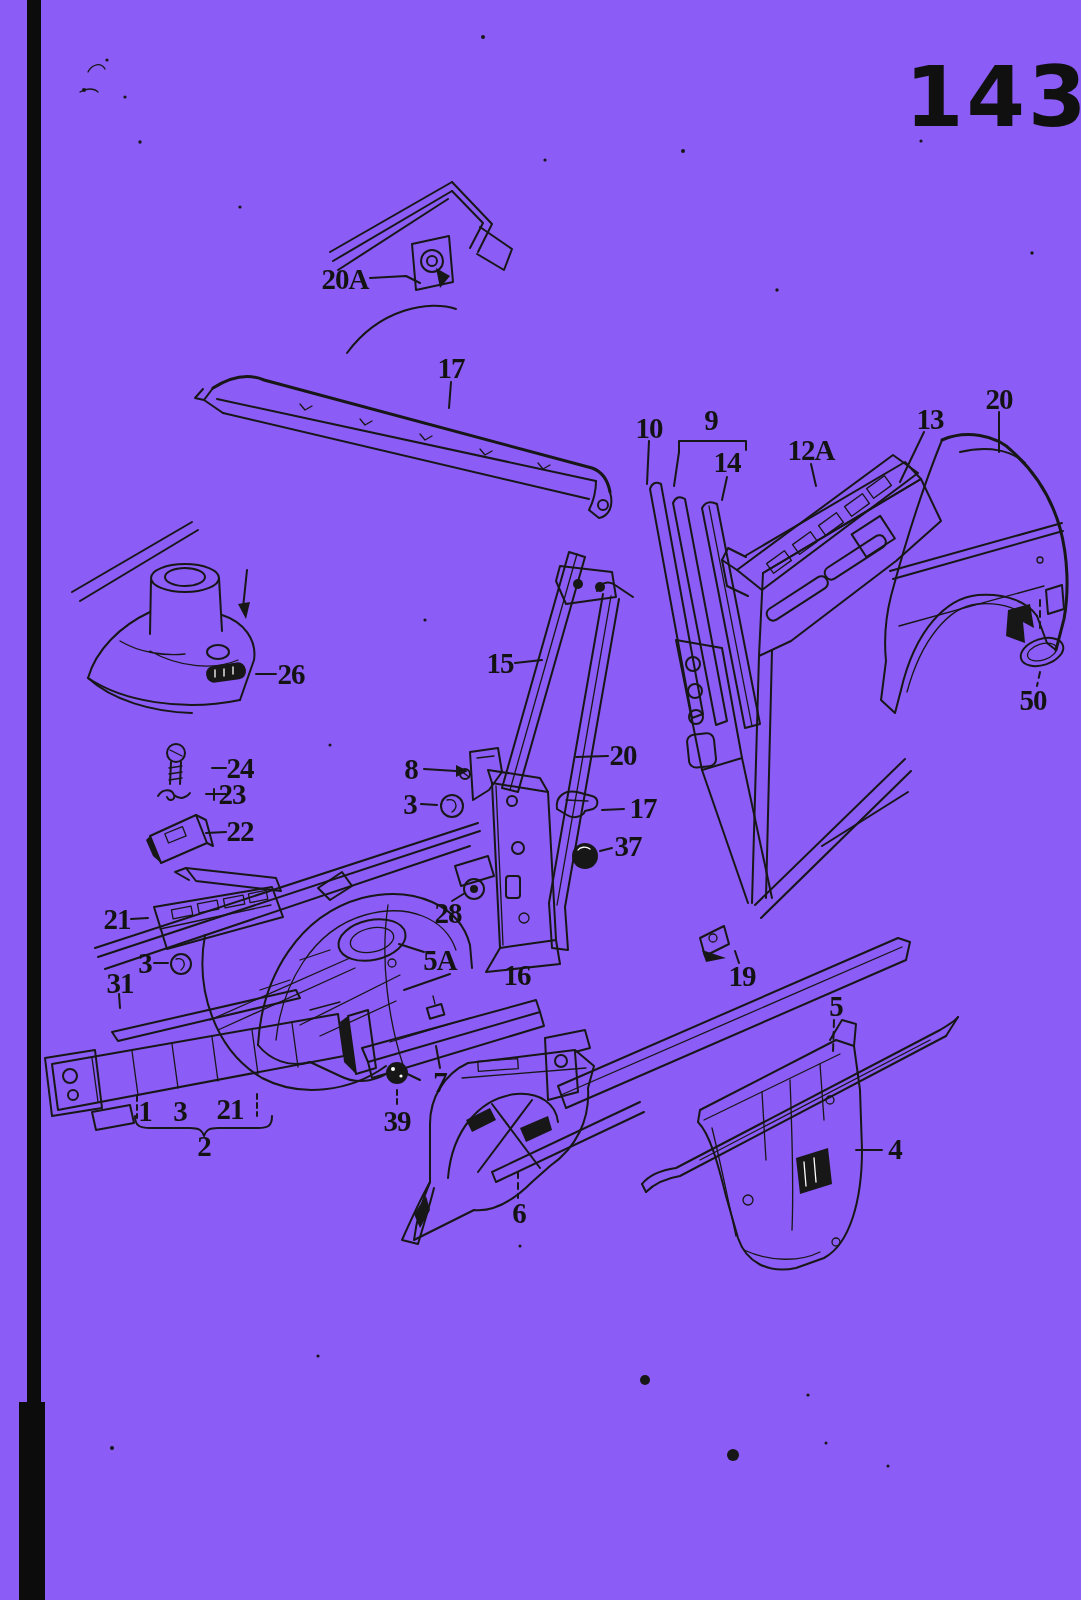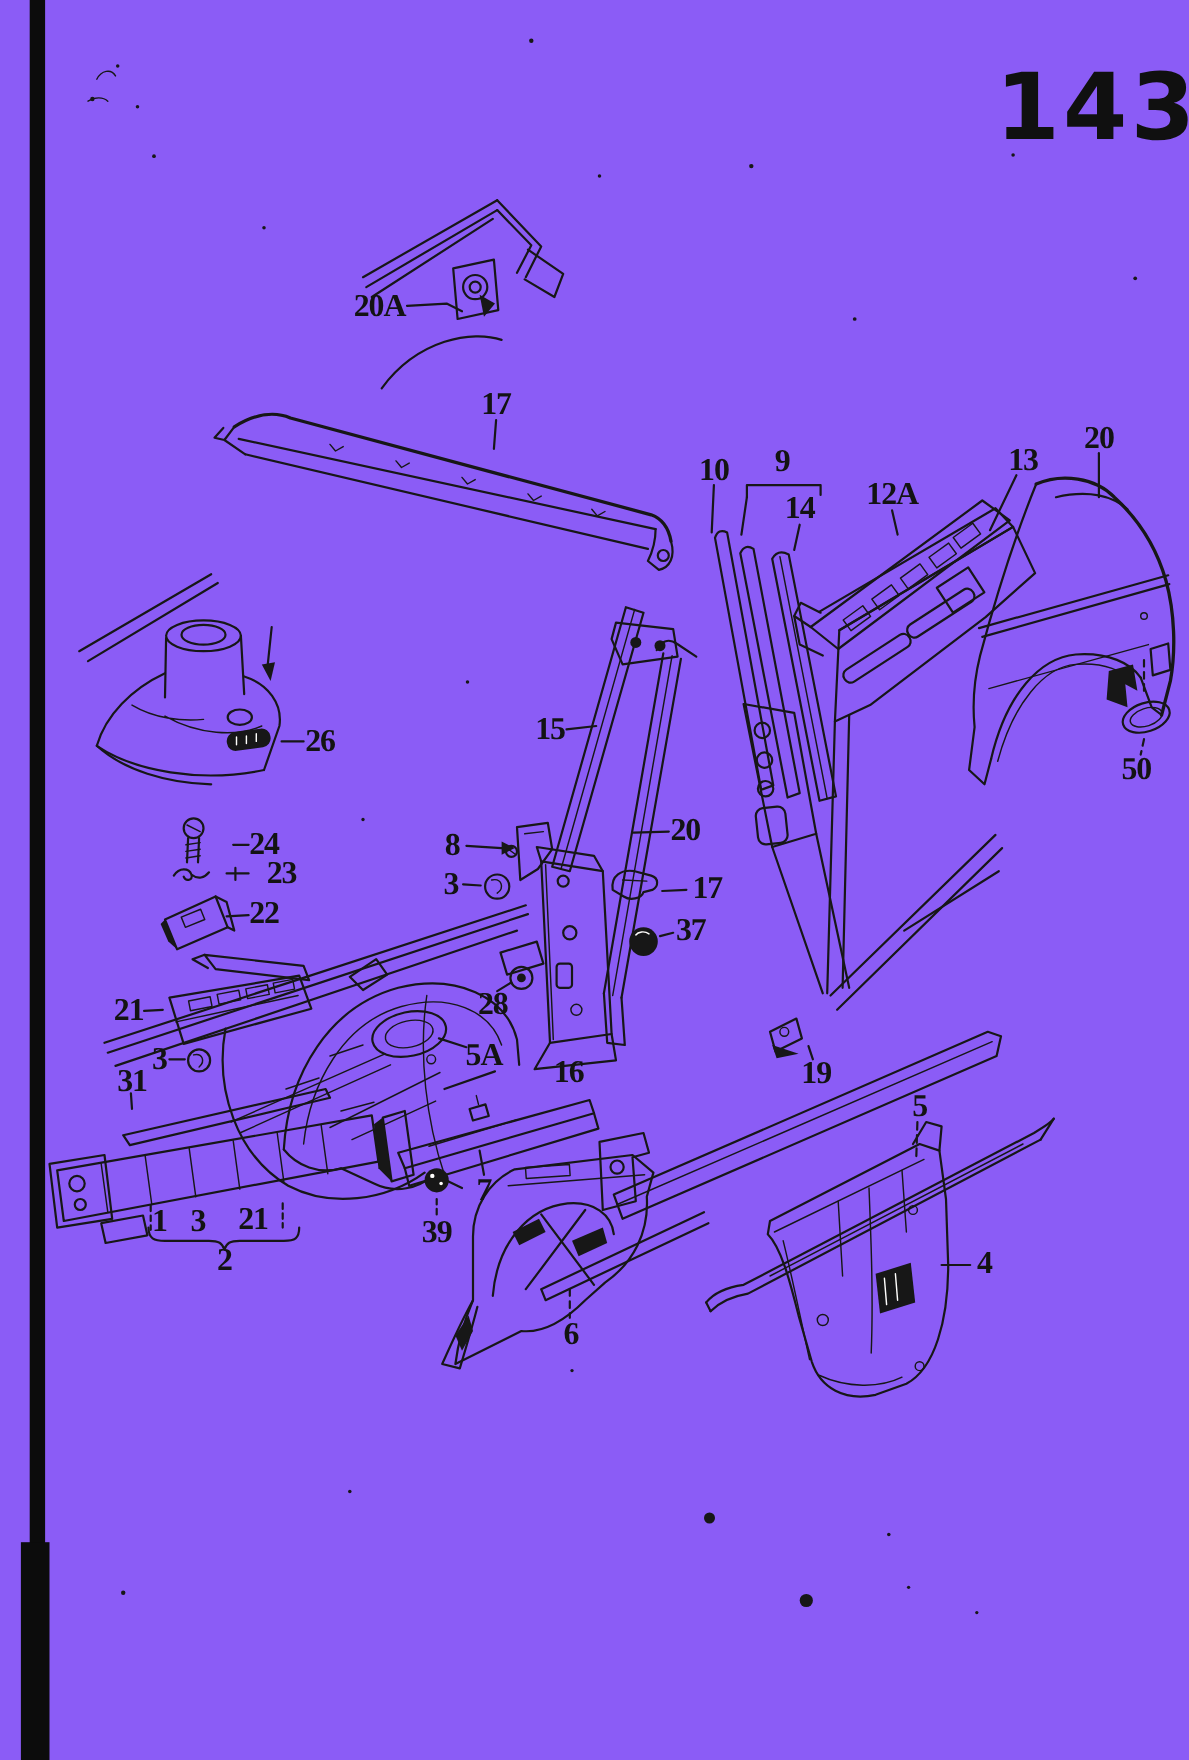--- a/index.html
+++ b/index.html
@@ -388,21 +388,21 @@
   <div class="callout" style="left:451px;top:368px">17</div>
   <div class="callout" style="left:649px;top:428px">10</div>
   <div class="callout" style="left:711px;top:420px">9</div>
   <div class="callout" style="left:727px;top:462px">14</div>
   <div class="callout" style="left:811px;top:450px">12A</div>
   <div class="callout" style="left:930px;top:419px">13</div>
   <div class="callout" style="left:999px;top:399px">20</div>
   <div class="callout" style="left:1033px;top:700px">50</div>
   <div class="callout" style="left:291px;top:674px">26</div>
   <div class="callout" style="left:240px;top:768px">24</div>
-  <div class="callout" style="left:256px;top:794px">23</div>
+  <div class="callout" style="left:232px;top:794px">23</div>
   <div class="callout" style="left:240px;top:831px">22</div>
   <div class="callout" style="left:500px;top:663px">15</div>
   <div class="callout" style="left:411px;top:769px">8</div>
   <div class="callout" style="left:410px;top:804px">3</div>
   <div class="callout" style="left:623px;top:755px">20</div>
   <div class="callout" style="left:643px;top:808px">17</div>
   <div class="callout" style="left:628px;top:846px">37</div>
   <div class="callout" style="left:117px;top:919px">21</div>
   <div class="callout" style="left:448px;top:913px">28</div>
   <div class="callout" style="left:145px;top:963px">3</div>

